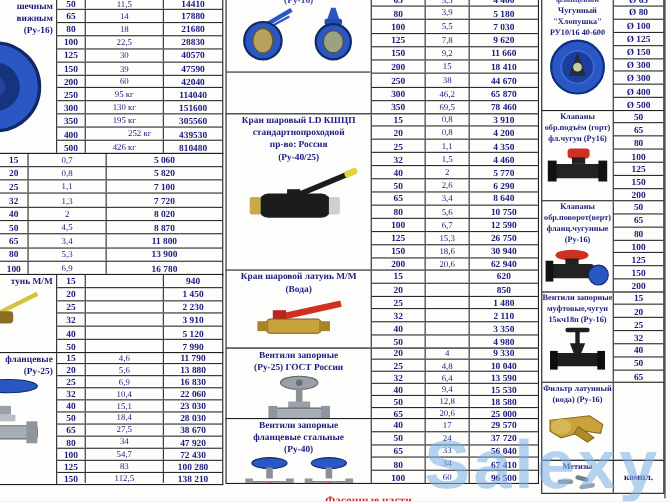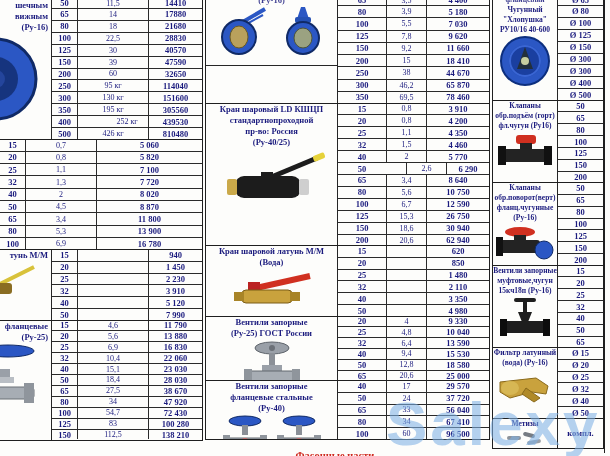--- a/index.html
+++ b/index.html
@@ -96,21 +96,21 @@
               <div class="c price last">40570</div>
             </div>
             <div class="row">
               <div class="c dn" style="width: 25px;">150</div>
               <div class="c wt" style="width: 71px;">39</div>
               <div class="c price last">47590</div>
             </div>
             <div class="row">
               <div class="c dn" style="width: 25px;">200</div>
               <div class="c wt" style="width: 71px;">60</div>
-              <div class="c price last">32650</div>
+              <div class="c price last">42040</div>
             </div>
             <div class="row">
               <div class="c dn" style="width: 25px;">250</div>
               <div class="c wt" style="width: 71px;">95 кг</div>
               <div class="c price last">114040</div>
             </div>
             <div class="row">
               <div class="c dn" style="width: 25px;">300</div>
               <div class="c wt" style="width: 71px;">130 кг</div>
               <div class="c price last">151600</div>
@@ -403,21 +403,21 @@
               <div class="c wt" style="width: 40px;">1,5</div>
               <div class="c price last">4 460</div>
             </div>
             <div class="row">
               <div class="c dn" style="width: 48px;">40</div>
               <div class="c wt" style="width: 40px;">2</div>
               <div class="c price last">5 770</div>
             </div>
             <div class="row">
               <div class="c dn" style="width: 48px;">50</div>
-              <div class="c wt" style="width: 40px; margin-left: 20px;">2,6</div>
+              <div class="c wt" style="width: 40px;">2,6</div>
               <div class="c price last">6 290</div>
             </div>
             <div class="row">
               <div class="c dn" style="width: 48px;">65</div>
               <div class="c wt" style="width: 40px;">3,4</div>
               <div class="c price last">8 640</div>
             </div>
             <div class="row">
               <div class="c dn" style="width: 48px;">80</div>
               <div class="c wt" style="width: 40px;">5,6</div>
@@ -753,40 +753,20 @@
         <div class="section" style="height: 72px;">
           <div class="label" style="width: 65px;">
             <div class="lab-line">Фильтр латунный</div>
             <div class="lab-line">(вода)  (Ру-16)</div>
             <div class="photo"><svg width="58" height="38">
                 <polygon points="4,14 40,10 52,18 50,26 36,24 14,30 4,24" fill="#c9a23d" stroke="#8a6a1c"></polygon>
                 <polygon points="30,20 44,30 38,34 26,26" fill="#b08a28" stroke="#8a6a1c"></polygon>
                 <ellipse cx="14" cy="20" rx="9" ry="7" fill="#ddc15e" opacity=".7"></ellipse>
               </svg></div>
           </div>
-          <div class="rows">
-            <div class="row nb">
-              <div class="c dn last">Ø 15</div>
-            </div>
-            <div class="row">
-              <div class="c dn last">Ø 20</div>
-            </div>
-            <div class="row">
-              <div class="c dn last">Ø 25</div>
-            </div>
-            <div class="row">
-              <div class="c dn last">Ø 32</div>
-            </div>
-            <div class="row">
-              <div class="c dn last">Ø 40</div>
-            </div>
-            <div class="row">
-              <div class="c dn last">Ø 50</div>
-            </div>
-          </div>
         </div>
         <div class="section" style="height: 31px;">
           <div class="label" style="width: 65px;">
             <div class="lab-line">Метизы</div>
             <div class="photo"><svg width="40" height="18">
                 <rect x="2" y="7" width="14" height="4" rx="2" fill="#8d939a"></rect>
                 <rect x="18" y="4" width="12" height="4" rx="2" fill="#767c83" transform="rotate(14 24 6)"></rect>
                 <rect x="22" y="11" width="14" height="4" rx="2" fill="#9aa0a8" transform="rotate(-10 29 13)"></rect>
               </svg></div>
           </div>

